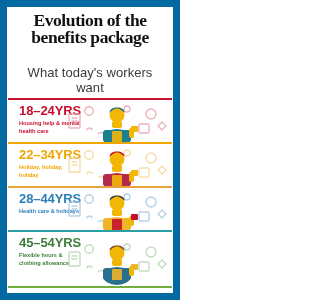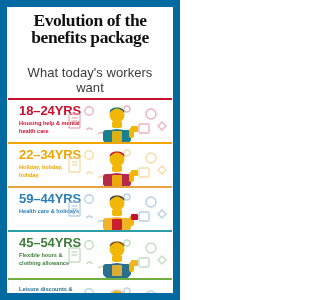--- a/index.html
+++ b/index.html
@@ -33,21 +33,21 @@
     color: #3a3a3a;
     letter-spacing: 0.05px;
   }
 
   
   .band {
     position: relative;
     height: 44px;
     overflow: hidden;
   }
-  .band.tall { height: 48px; }
+  .band.tall { height: 56px; }
   .rule {
     height: 2px;
     width: 164px;
     margin: 0 auto;
   }
   .band-inner {
     position: relative;
     height: 100%;
     padding: 4px 0 0 12px;
   }
@@ -150,21 +150,21 @@
       <rect x="66" y="26" width="7" height="6" rx="1" fill="#f2b705"></rect>
       <rect x="47" y="31" width="10" height="11" rx="1" fill="#f2b705" opacity="0.9"></rect>
     </g>
             </svg>
           </div>
         </div>
       </div>
       <div class="band">
         <div class="rule" style="background: rgb(232, 163, 61);"></div>
         <div class="band-inner">
-          <div class="age" style="color: rgb(42, 127, 184);">59–44YRS</div>
+          <div class="age" style="color: rgb(42, 127, 184);">28–44YRS</div>
           <div class="desc" style="color: rgb(42, 127, 184);">Health care &amp; holidays</div>
           <div class="art">
             <svg viewBox="0 0 104 44" preserveAspectRatio="xMidYMid meet">
     <g stroke="#aac9e0" stroke-width="1.4" fill="none" opacity="0.85">
       <rect x="4" y="14" width="11" height="14" rx="1"></rect>
       <line x1="6.5" y1="18" x2="12.5" y2="18"></line>
       <line x1="6.5" y1="21" x2="12.5" y2="21"></line>
       <circle cx="24" cy="11" r="4.2"></circle>
       <path d="M21.5 30 q3 -4 6 0"></path>
       <circle cx="86" cy="14" r="5"></circle>

